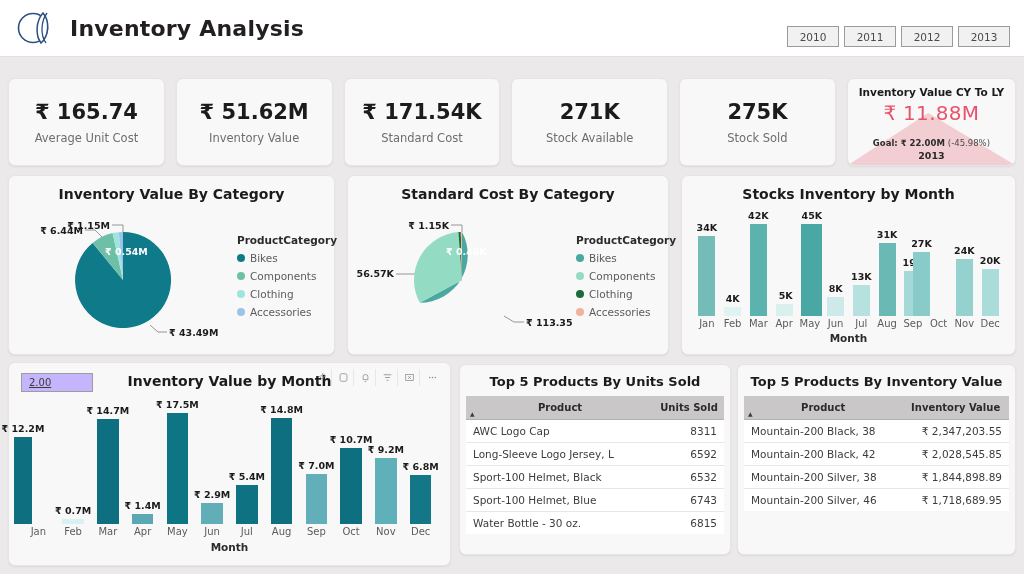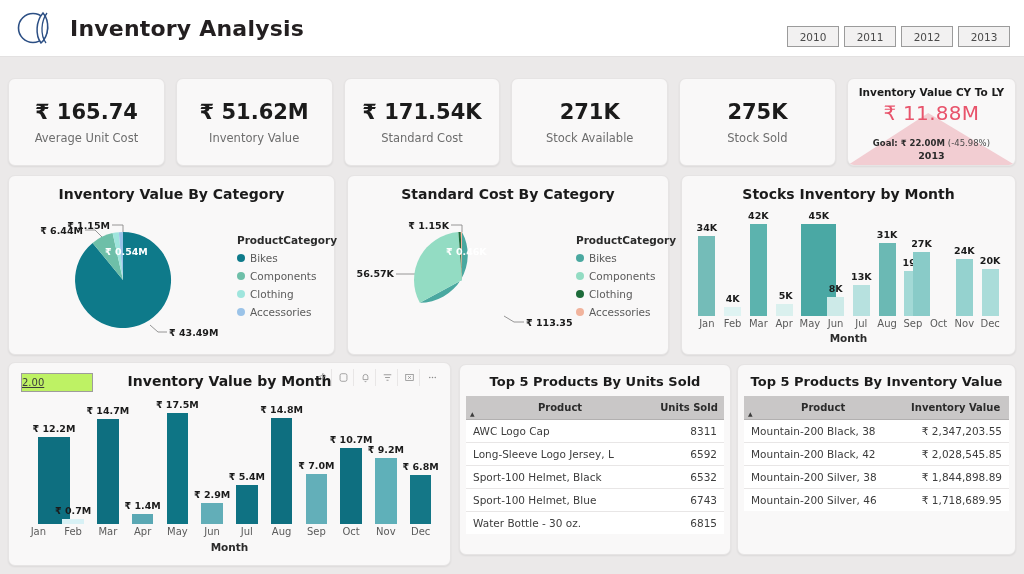--- a/index.html
+++ b/index.html
@@ -87,22 +87,22 @@
   .axis-lbl { position: absolute; font-size: 10px; color: #5b5b5b; text-align: center; }
   .axis-name { position: absolute; font-size: 10.5px; font-weight: bold; color: #2b2b2b;
                width: 100%; text-align: center; }
 
   .visual-tools { position: absolute; right: 8px; top: 6px; display: flex; gap: 2px; }
   .vt-btn { width: 20px; height: 17px; display: flex; align-items: center; justify-content: center;
             border-right: 1px solid #e8e6e6; }
   .vt-btn:last-child { border-right: none; }
   .slicer-box {
     position: absolute; left: 12px; top: 10px; width: 72px; height: 19px;
-    background: #bef264; border: 1px solid #9e9c9c; display: flex; align-items: center;
-    font-size: 10px; color: #3c3c3c; text-decoration: underline;
+    background: #c4b5fd; border: 1px solid #9e9c9c; display: flex; align-items: center;
+    padding-left: 7px; font-size: 10px; color: #3c3c3c; text-decoration: underline;
   }
 
   
   .tbl-card-1 { left: 459px; top: 364px; width: 272px; height: 191px; }
   .tbl-card-2 { left: 737px; top: 364px; width: 279px; height: 191px; }
   .tbl-title { text-align: center; font-size: 13px; font-weight: bold; color: #1b1b1b; padding-top: 9px; padding-bottom: 7px; }
   table { width: calc(100% - 12px); margin: 0 6px; border-collapse: collapse; background: #ffffff; }
   thead th {
     background: #c9c7c7; color: #2b2b2b; font-size: 10px; font-weight: bold;
     height: 23px; border-bottom: 1px solid #b2b0b0; text-align: center; position: relative;
@@ -278,21 +278,21 @@
           <div class="bar-rect" style="height: 9.42222px; background: rgb(223, 243, 242);"></div>
         </div>
         <div class="bar-col" style="left: 67.8775px; width: 16.995px; height: 106px;">
           <div class="bar-val">42K</div>
           <div class="bar-rect" style="height: 98.9333px; background: rgb(92, 179, 174);"></div>
         </div>
         <div class="bar-col" style="left: 93.6275px; width: 16.995px; height: 106px; align-items: flex-end;">
           <div class="bar-val">5K</div>
           <div class="bar-rect" style="height: 11.7778px; background: rgb(218, 240, 238);"></div>
         </div>
-        <div class="bar-col" style="left: 119.377px; width: 35px; height: 106px;">
+        <div class="bar-col" style="left: 119.377px; width: 21px; height: 106px;">
           <div class="bar-val">45K</div>
           <div class="bar-rect" style="height: 106px; background: rgb(74, 168, 164);"></div>
         </div>
         <div class="bar-col" style="left: 145.127px; width: 16.995px; height: 106px; align-items: center;">
           <div class="bar-val">8K</div>
           <div class="bar-rect" style="height: 18.8444px; background: rgb(205, 234, 232);"></div>
         </div>
         <div class="bar-col" style="left: 170.877px; width: 16.995px; height: 106px;">
           <div class="bar-val">13K</div>
           <div class="bar-rect" style="height: 30.6222px; background: rgb(183, 225, 223);"></div>
@@ -370,21 +370,21 @@
         <svg width="11" height="11" viewBox="0 0 16 16">
             <circle cx="4" cy="8" r="1.1" fill="#8a8a8a"></circle>
             <circle cx="8" cy="8" r="1.1" fill="#8a8a8a"></circle>
             <circle cx="12" cy="8" r="1.1" fill="#8a8a8a"></circle>
           </svg>
       </div>
     </div>
 
     <div class="card-title">Inventory Value by Month</div>
     <div class="bars" id="ivm-bars" style="height:125px; margin-top:10px;">
-        <div class="bar-col" style="left: 29px; width: 32px; height: 125px;">
+        <div class="bar-col" style="left: 5px; width: 18px; height: 125px;">
           <div class="bar-val">₹ 12.2M</div>
           <div class="bar-rect" style="height: 87.1429px; background: rgb(14, 111, 128);"></div>
         </div>
         <div class="bar-col" style="left: 53.3525px; width: 21.545px; height: 125px;">
           <div class="bar-val">₹ 0.7M</div>
           <div class="bar-rect" style="height: 5px; background: rgb(216, 241, 245);"></div>
         </div>
         <div class="bar-col" style="left: 88.1025px; width: 21.545px; height: 125px;">
           <div class="bar-val">₹ 14.7M</div>
           <div class="bar-rect" style="height: 105px; background: rgb(14, 111, 128);"></div>

